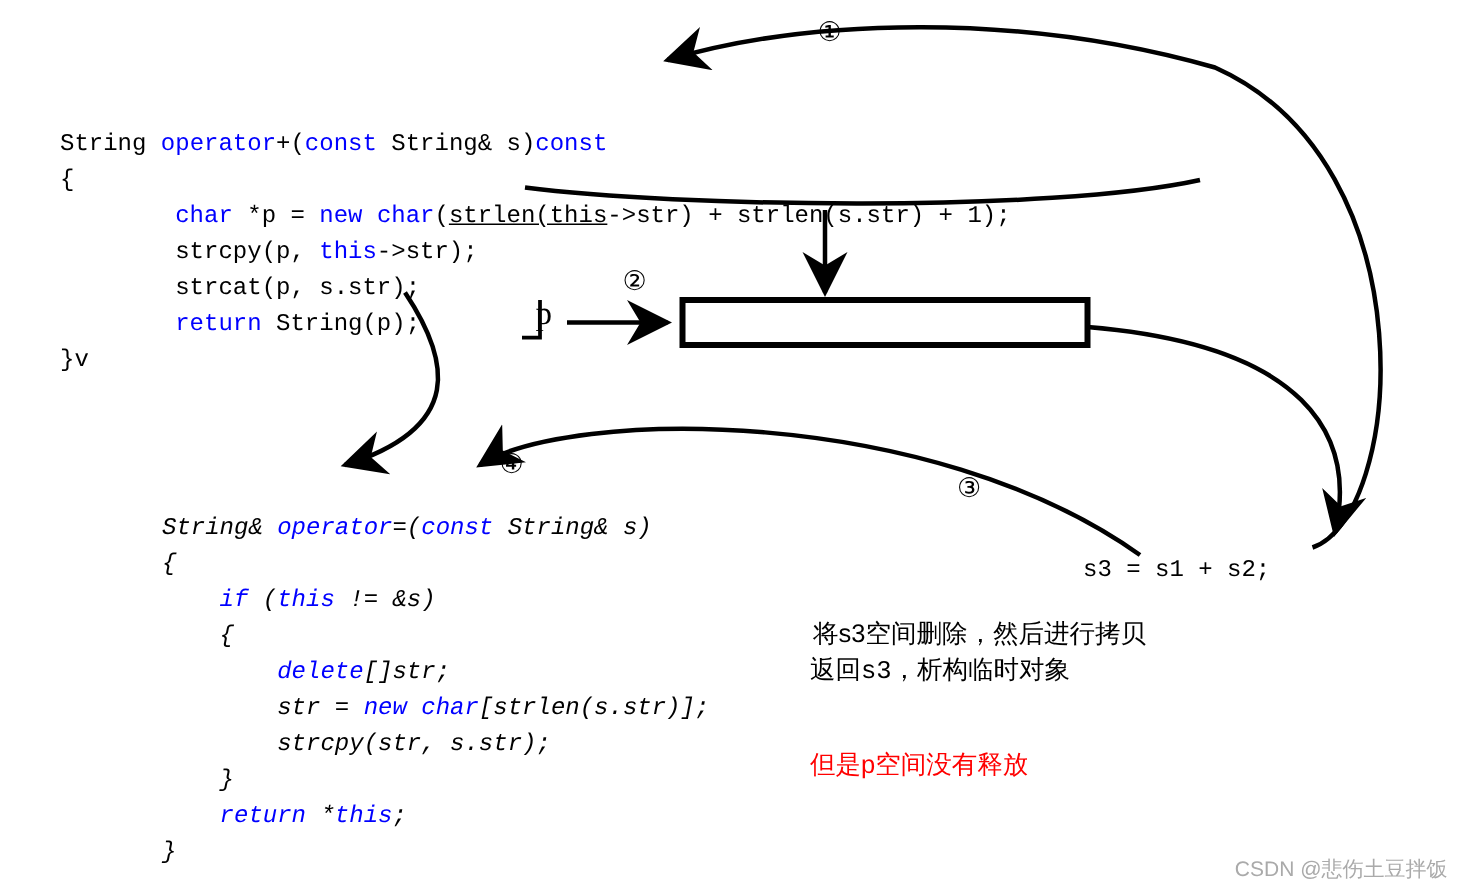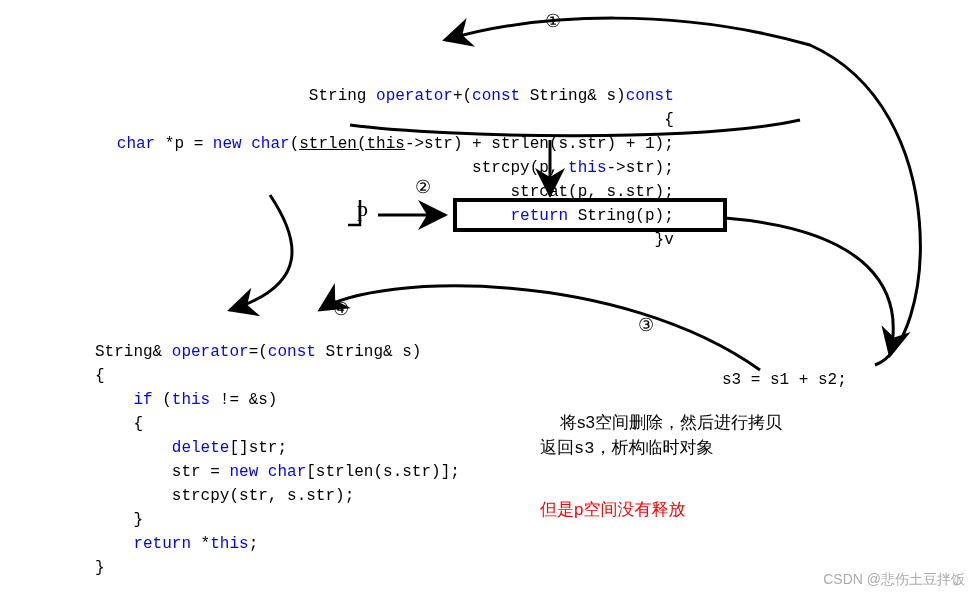--- a/index.html
+++ b/index.html
@@ -45,54 +45,54 @@
       top: 0;
       left: 0;
       pointer-events: none;
     }
   </style>
 </head>
 <body>
 
 <div class="label-num" style="left:545px; top:10px;">①</div>
 
-<div class="code-block" style="left:40px; top:60px;text-align:right;">
+<div class="code-block" style="left:40px; top:60px;">
 <span>String </span><span class="kw">operator</span><span>+(</span><span class="kw">const</span><span> String&amp; s)</span><span class="kw">const</span>
 <span>{</span>
 <span>        </span><span class="kw">char</span><span> *p = </span><span class="kw">new</span><span> </span><span class="kw">char</span><span>(</span><span class="underline"><span>strlen(this</span></span><span>-&gt;str) + strlen(s.str) + 1);</span>
 <span>        strcpy(p, </span><span class="kw">this</span><span>-&gt;str);</span>
 <span>        strcat(p, s.str);</span>
 <span>        </span><span class="kw">return</span><span> String(p);</span>
 <span>}v</span>
 </div>
 
 <div class="label-num" style="left:415px; top:176px;">②</div>
 
 <div style="position:absolute; left:357px; top:196px; font-family:'Comic Sans MS',cursive; font-size:22px;">p</div>
 
 <div class="label-num" style="left:333px; top:298px;">④</div>
 
 <div class="label-num" style="left:638px; top:314px;">③</div>
 
-<div class="code-block" style="left:95px; top:316px;">
+<div class="code-block" style="left:108px; top:316px;font-style:italic;">
 <span>String&amp; </span><span class="kw">operator</span><span>=(</span><span class="kw">const</span><span> String&amp; s)</span>
 <span>{</span>
 <span>    </span><span class="kw">if</span><span> (</span><span class="kw">this</span><span> != &amp;s)</span>
 <span>    {</span>
 <span>        </span><span class="kw">delete</span><span>[]str;</span>
 <span>        str = </span><span class="kw">new</span><span> </span><span class="kw">char</span><span>[strlen(s.str)];</span>
 <span>        strcpy(str, s.str);</span>
 <span>    }</span>
 <span>    </span><span class="kw">return</span><span> *</span><span class="kw">this</span><span>;</span>
 <span>}</span>
 </div>
 
 <div class="code-block" style="left:722px; top:368px;">s3 = s1 + s2;</div>
 
-<div class="note" style="left:560px; top:410px;">将s3空间删除，然后进行拷贝</div>
+<div class="note" style="left:542px; top:410px;">将s3空间删除，然后进行拷贝</div>
 <div class="note" style="left:540px; top:436px;font-family:Liberation Mono, monospace;">返回s3，析构临时对象</div>
 <div class="note red" style="left:540px; top:485px;margin-top:12px;">但是p空间没有释放</div>
 
 <div class="watermark">CSDN @悲伤土豆拌饭</div>
 
 <svg class="annotation" width="975" height="594">
   <defs>
     <marker id="arrow" markerWidth="12" markerHeight="12" refX="9" refY="5" orient="auto">
       <path d="M0,0 L10,5 L0,10 L3,5 Z" fill="black"></path>
     </marker>

